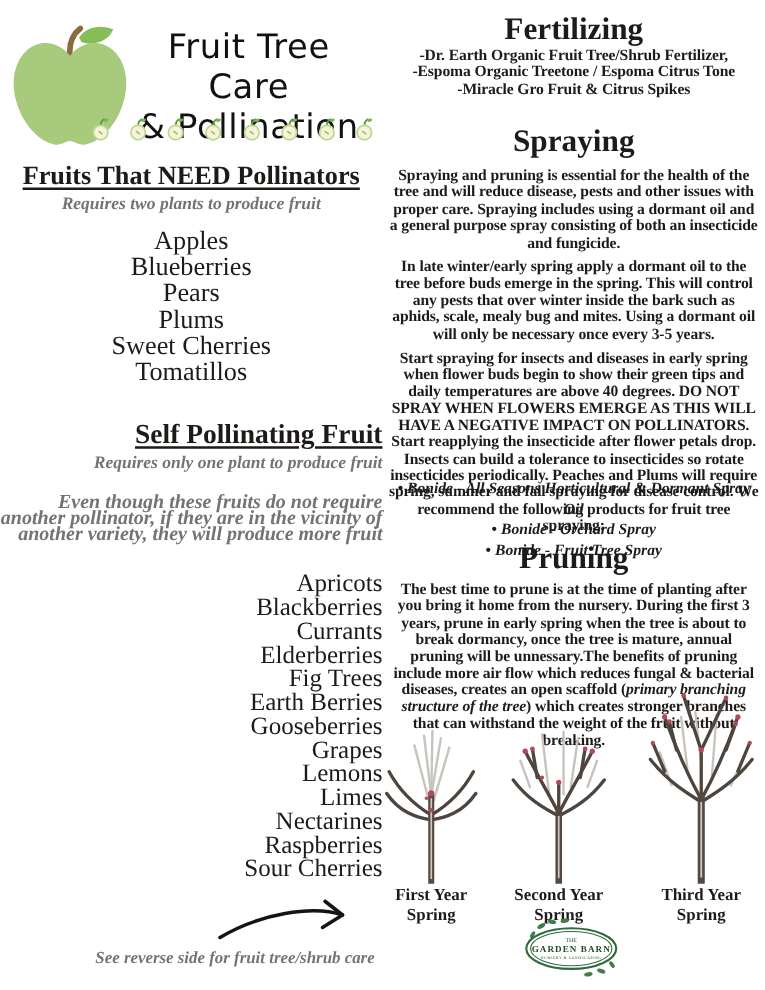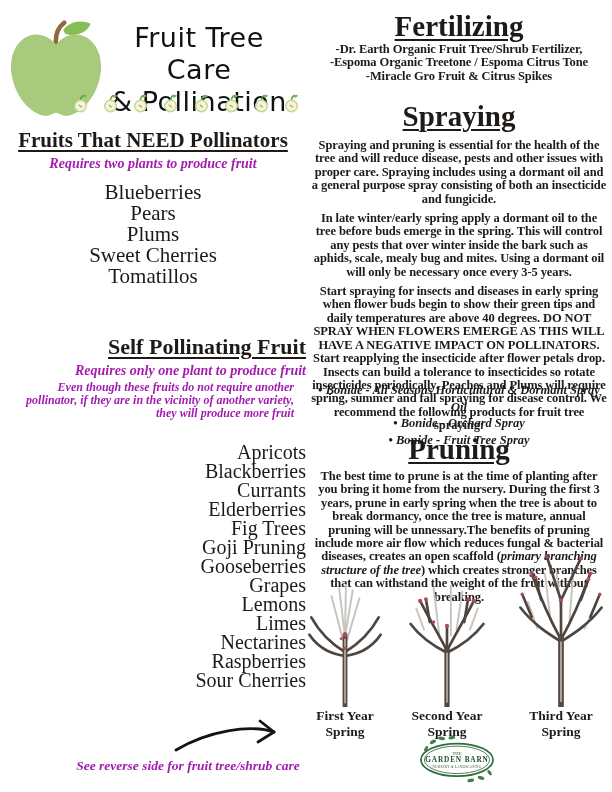--- a/index.html
+++ b/index.html
@@ -17,32 +17,32 @@
   .title-block{position:absolute;left:100px;top:22px;width:198px;text-align:center;
     font-family:"DejaVu Sans",sans-serif;font-size:27px;line-height:32px;letter-spacing:.5px;color:#111;}
   .apple-row{position:absolute;left:72px;top:94px;width:228px;display:flex;justify-content:space-between;}
 
   
   .big-h{font-weight:bold;text-decoration:underline;text-underline-offset:3px;text-decoration-thickness:1.5px;}
   .sec-need{position:absolute;top:128px;left:0;width:306px;text-align:center;}
   .sec-need .big-h{font-size:21px;}
   .sec-self{position:absolute;top:334px;left:0;width:306px;text-align:right;}
   .sec-self .big-h{font-size:22px;}
-  .orange{color:#a21caf;font-style:italic;font-weight:bold;}
+  .orange{color:#737373;font-style:italic;font-weight:bold;}
   .sub1{font-size:14px;margin-top:3px;}
-  .note2{font-size:12px;line-height:12.8px;margin-top:2px;padding:0 12px;}
+  .note2{font-size:16px;line-height:12.8px;margin-top:17px;padding:0 0;}
   .fruit-list1{margin-top:10px;font-size:21px;line-height:21px;}
   .fruit-list2{margin-top:24px;font-size:20px;line-height:19px;}
 
   
   .arrow-wrap{position:absolute;left:172px;top:718px;}
   .reverse-note{position:absolute;top:758px;left:70px;width:236px;text-align:center;font-size:13.5px;}
 
   
-  .rc-h{font-weight:bold;font-size:29px;text-decoration:underline;text-underline-offset:3px;text-decoration-thickness:1.5px;}
+  .rc-h{font-weight:bold;font-size:25px;text-underline-offset:3px;text-decoration-thickness:1.5px;}
   .rc-body{font-size:12.5px;line-height:13.4px;font-weight:bold;letter-spacing:-.1px;}
   .sec-fert{position:absolute;top:10px;left:5px;width:296px;}
   .sec-fert .rc-body{margin-top:3px;}
   .sec-spray{position:absolute;top:100px;left:5px;width:296px;}
   .sec-spray .rc-body{margin-top:6px;}
   .sec-bullets{position:absolute;top:382px;left:5px;width:296px;}
   .bullet-item{font-style:italic;font-weight:bold;font-size:12.5px;line-height:16.5px;}
   .bullet-item::before{content:"• ";font-style:normal;}
   .sec-prune{position:absolute;top:433px;left:5px;width:296px;}
   .sec-prune .rc-body{margin-top:4px;}
@@ -106,39 +106,40 @@
         </svg>
       <svg width="17" height="19">
           <use href="#mini-apple"></use>
         </svg>
     </div>
 
     <div class="sec-need">
       <div class="big-h">Fruits That NEED Pollinators</div>
       <div class="orange sub1">Requires two plants to produce fruit</div>
       <div class="fruit-list1">
+          <div class="fruit-item">Apples</div>
           <div class="fruit-item">Blueberries</div>
           <div class="fruit-item">Pears</div>
           <div class="fruit-item">Plums</div>
           <div class="fruit-item">Sweet Cherries</div>
           <div class="fruit-item">Tomatillos</div>
         </div>
     </div>
 
     <div class="sec-self">
       <div class="big-h">Self Pollinating Fruit</div>
       <div class="orange sub1">Requires only one plant to produce fruit</div>
       <div class="orange note2">Even though these fruits do not require another pollinator, if they are in the vicinity of another variety, they will produce more fruit</div>
       <div class="fruit-list2">
           <div class="fruit-item">Apricots</div>
           <div class="fruit-item">Blackberries</div>
           <div class="fruit-item">Currants</div>
           <div class="fruit-item">Elderberries</div>
           <div class="fruit-item">Fig Trees</div>
-          <div class="fruit-item">Goji Pruning</div>
+          <div class="fruit-item">Earth Berries</div>
           <div class="fruit-item">Gooseberries</div>
           <div class="fruit-item">Grapes</div>
           <div class="fruit-item">Lemons</div>
           <div class="fruit-item">Limes</div>
           <div class="fruit-item">Nectarines</div>
           <div class="fruit-item">Raspberries</div>
           <div class="fruit-item">Sour Cherries</div>
         </div>
     </div>
 

